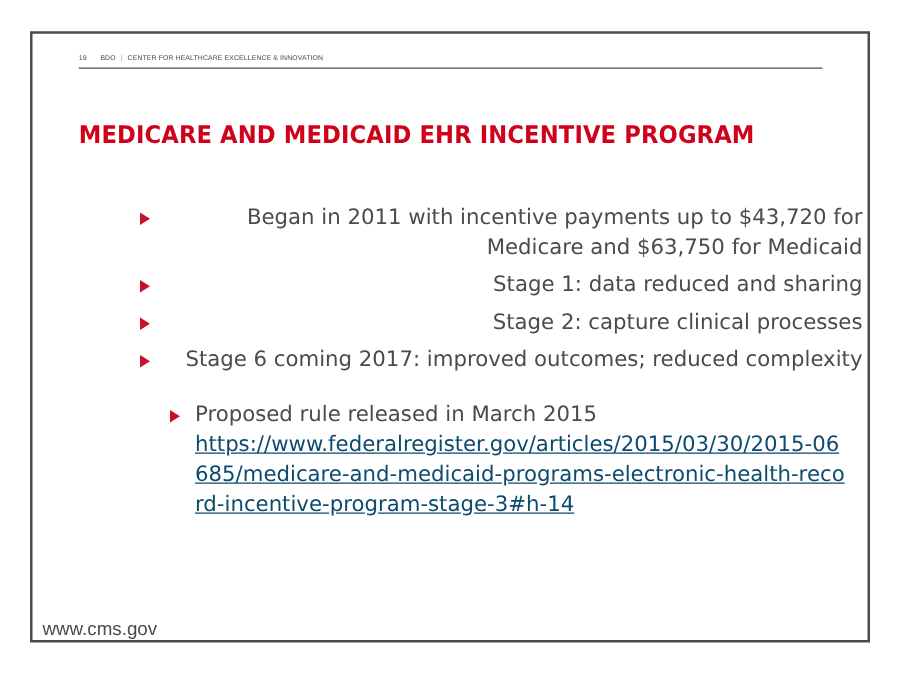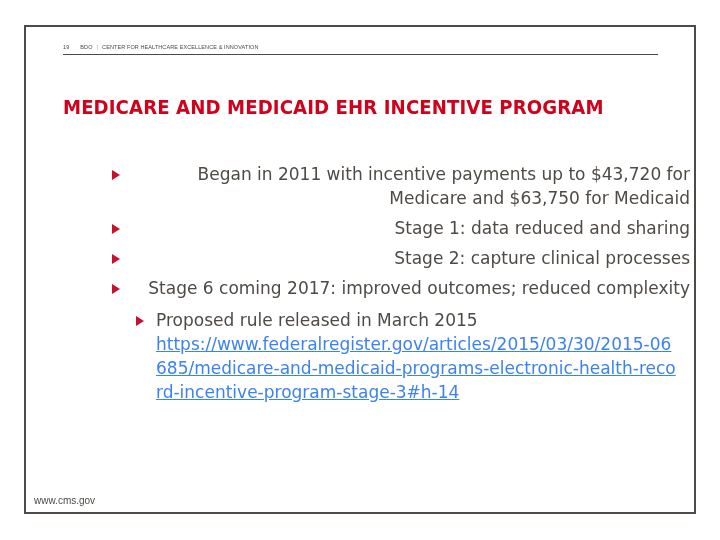--- a/index.html
+++ b/index.html
@@ -87,45 +87,45 @@
       left: 2px;
       top: 8px;
       width: 0;
       height: 0;
       border-top: 5px solid transparent;
       border-bottom: 5px solid transparent;
       border-left: 8px solid #c8102e;
     }
     .sub-bullets {
       list-style: none;
-      margin-top: 8px;
+      margin-top: 20px;
     }
     .sub-bullet {
       position: relative;
       padding-left: 22px;
       font-size: 17px;
       line-height: 24px;
       color: #4f4a45;
     }
     .sub-bullet .tri { left: 2px; top: 8px; }
     .link {
       display: block;
-      color: #3b82f6;
+      color: #0c4a6e;
       text-decoration: underline;
       word-break: break-all;
       font-size: 17px;
       line-height: 24px;
       width: 520px;
     }
     .footer {
       position: absolute;
       left: 34px;
       top: 495px;
       font-family: "Liberation Sans", sans-serif;
-      font-size: 10px;
+      font-size: 15px;
       color: #4f4a45;
     }
   </style>
 </head>
 <body>
 
 <div class="slide-frame"></div>
 
 <div class="header">
   <span class="page-num">19</span>

